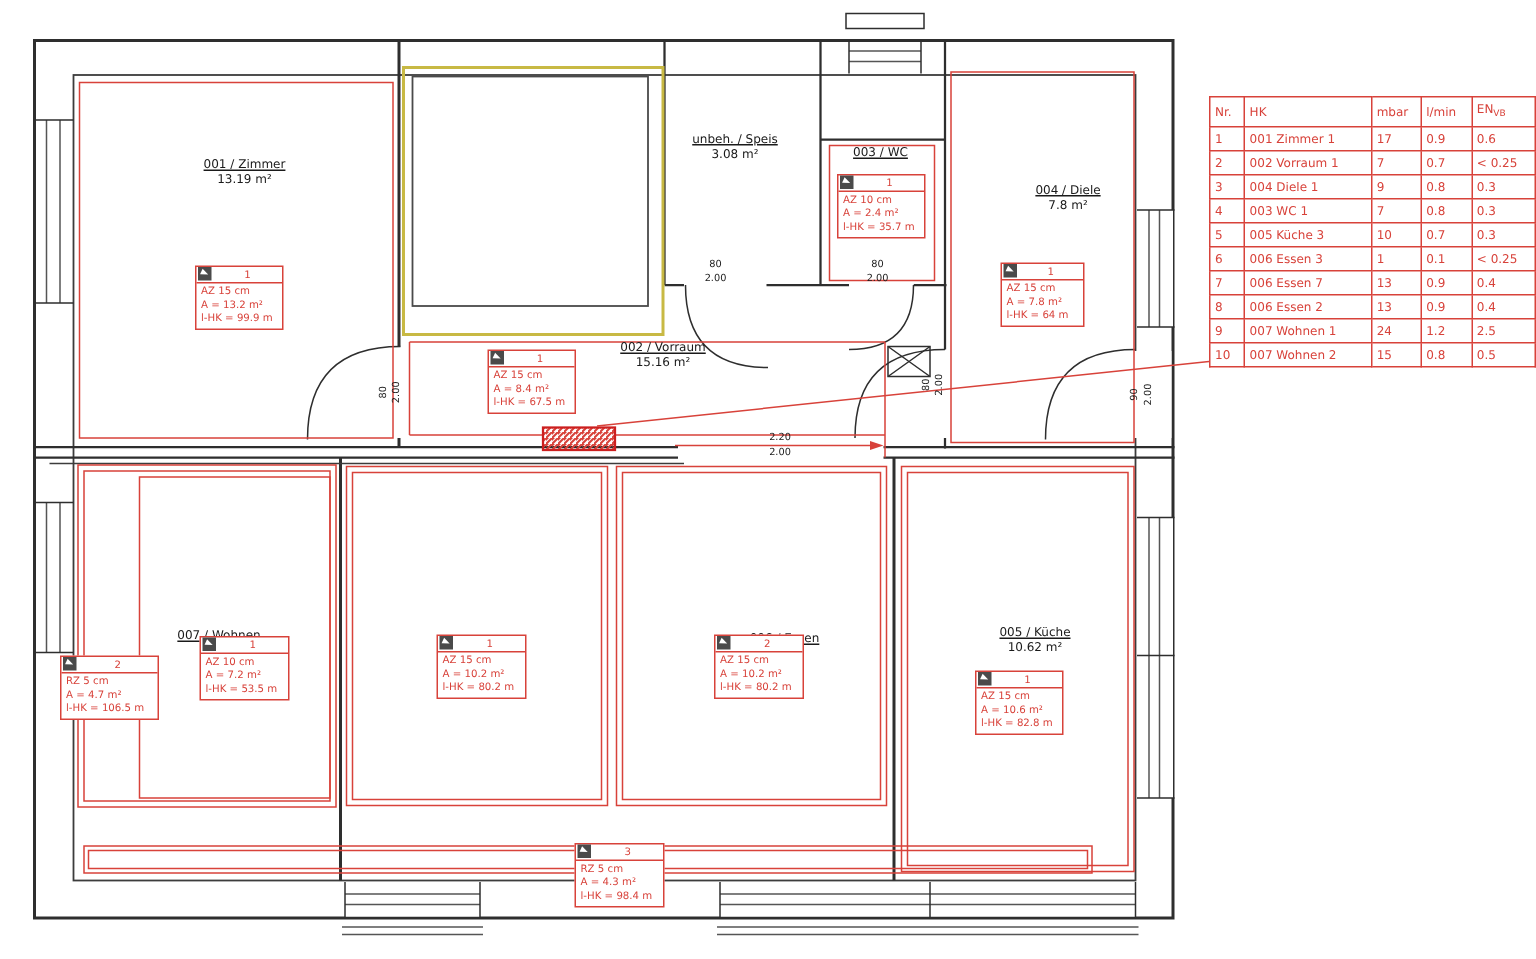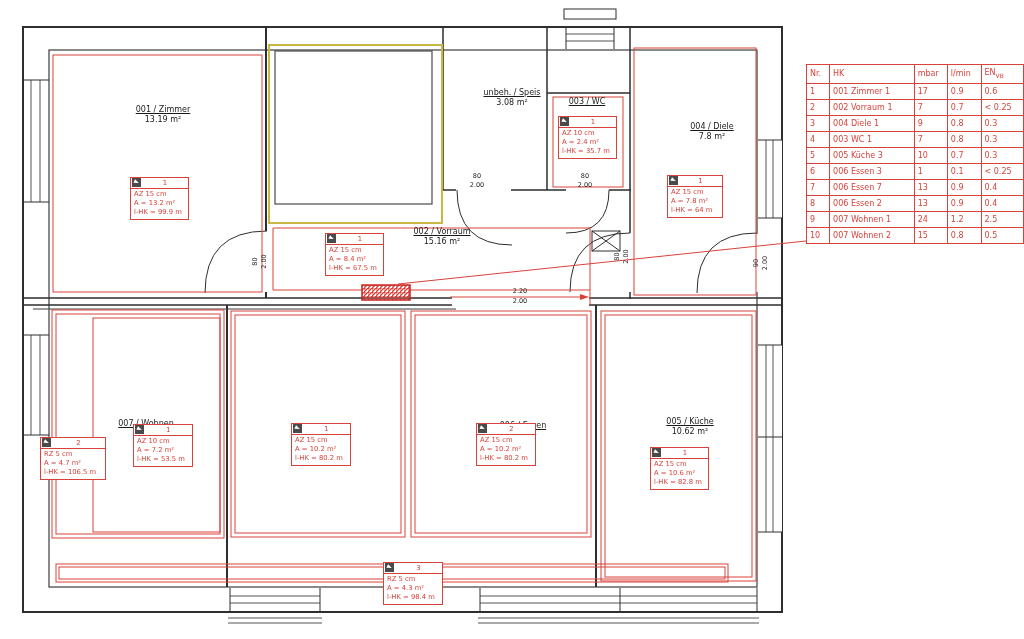--- a/index.html
+++ b/index.html
@@ -132,21 +132,21 @@
     <polygon points="580,294 589,297 580,300" fill="#d8423a"></polygon>
 
     <rect x="362" y="285" width="48" height="15" fill="url(#redhatch)" stroke="#cc1f1f" stroke-width="1.5"></rect>
     <path d="M398,284 L806,241" stroke="#d8423a" stroke-width="1" fill="none"></path>
   </svg>
 
   <div class="roomlbl" style="left:118px;top:105px;width:90px;">
     <span class="nm">001 / Zimmer</span>
     <span class="ar">13.19 m²</span>
   </div>
-  <div class="roomlbl" style="left:472px;top:88px;width:80px;">
+  <div class="roomlbl" style="left:450px;top:88px;width:80px;">
     <span class="nm">unbeh. / Speis</span>
     <span class="ar">3.08 m²</span>
   </div>
   <div class="roomlbl" style="left:558px;top:97px;width:58px;">
     <span class="nm">003 / WC</span>
   </div>
   <div class="roomlbl" style="left:674px;top:122px;width:76px;">
     <span class="nm">004 / Diele</span>
     <span class="ar">7.8 m²</span>
   </div>

